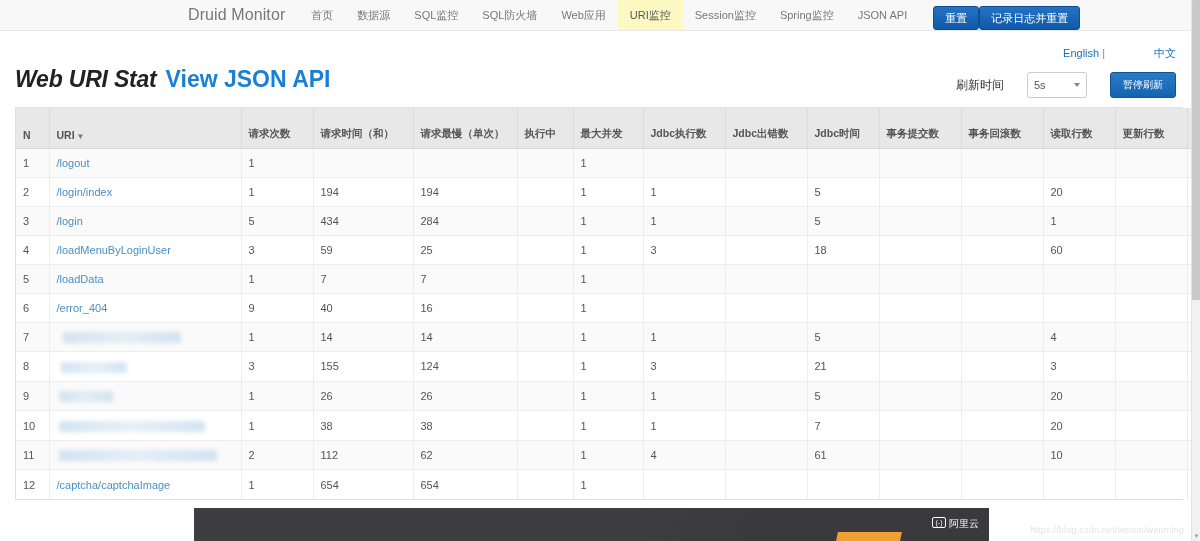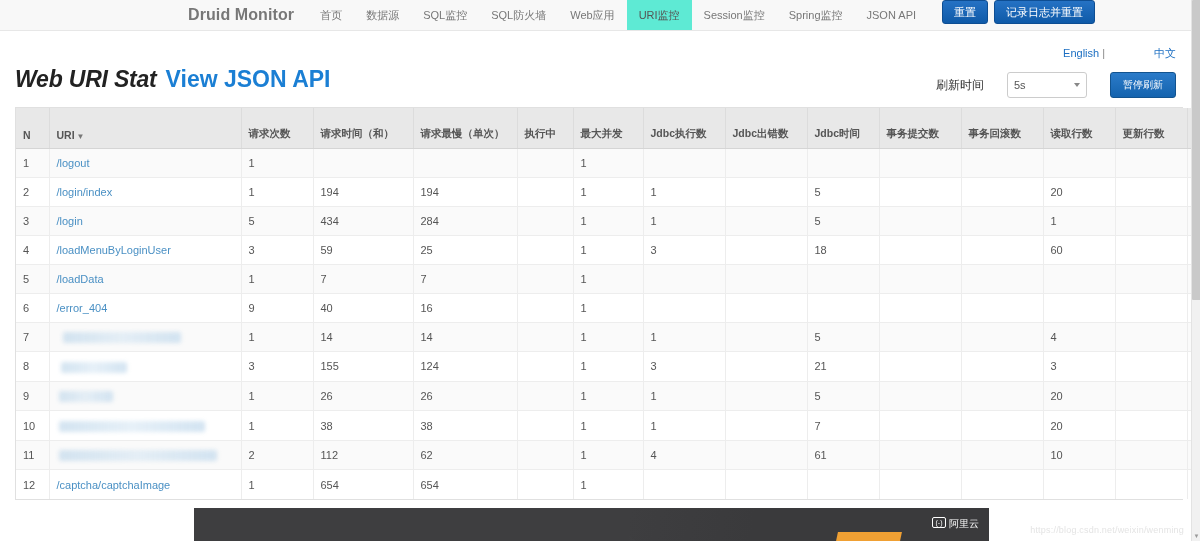--- a/index.html
+++ b/index.html
@@ -22,39 +22,39 @@
     border-bottom: 1px solid #e7e7e7;
     display: flex; align-items: stretch;
   }
   .nav-inner {
     width: 1192px; display: flex; align-items: stretch;
     padding-left: 188px;
   }
   .brand {
     display: flex; align-items: center;
     font-size: 16px; color: #777;
-    font-weight: 700;
+    font-weight: 400;
     padding: 0 14px 0 0;
     letter-spacing: .1px;
     white-space: nowrap;
   }
   .nav-items { display: flex; align-items: stretch; }
   .nav-item {
     display: flex; align-items: center;
     padding: 0 12px;
     font-size: 11px; color: #777;
     white-space: nowrap;
     cursor: pointer;
     text-decoration: none;
   }
   .nav-item.active {
-    background: #5eead4;
+    background: #fef9c3;
     color: #555;
   }
-  .nav-btns { display: flex; align-items: flex-start; gap: 6px; padding-left: 14px; }
+  .nav-btns { display: flex; align-items: flex-end; gap: 0; padding-left: 14px; }
   .btn-primary {
     background: #1763b2;
     background: linear-gradient(#2572c4, #0f5aa8);
     border: 1px solid #0e4e93;
     border-radius: 3px;
     color: #fff;
     font-size: 11px;
     padding: 4px 11px;
     line-height: 14px;
     cursor: pointer;
@@ -104,21 +104,21 @@
     margin-left: 9px; text-decoration: none; cursor: pointer;
   }
 
   
   .refresh-row {
     position: absolute; top: 72px; right: 24px;
     display: flex; align-items: center; gap: 23px;
   }
   .refresh-label { font-size: 12px; color: #333; }
   .refresh-select {
-    width: 80px; height: 26px;
+    width: 60px; height: 26px;
     border: 1px solid #ccc; border-radius: 3px;
     background: #fff;
     font-size: 11px; color: #555;
     display: flex; align-items: center; justify-content: space-between;
     padding: 0 6px; cursor: pointer;
   }
   .refresh-select .caret {
     width: 0; height: 0;
     border-left: 3.5px solid transparent;
     border-right: 3.5px solid transparent;

